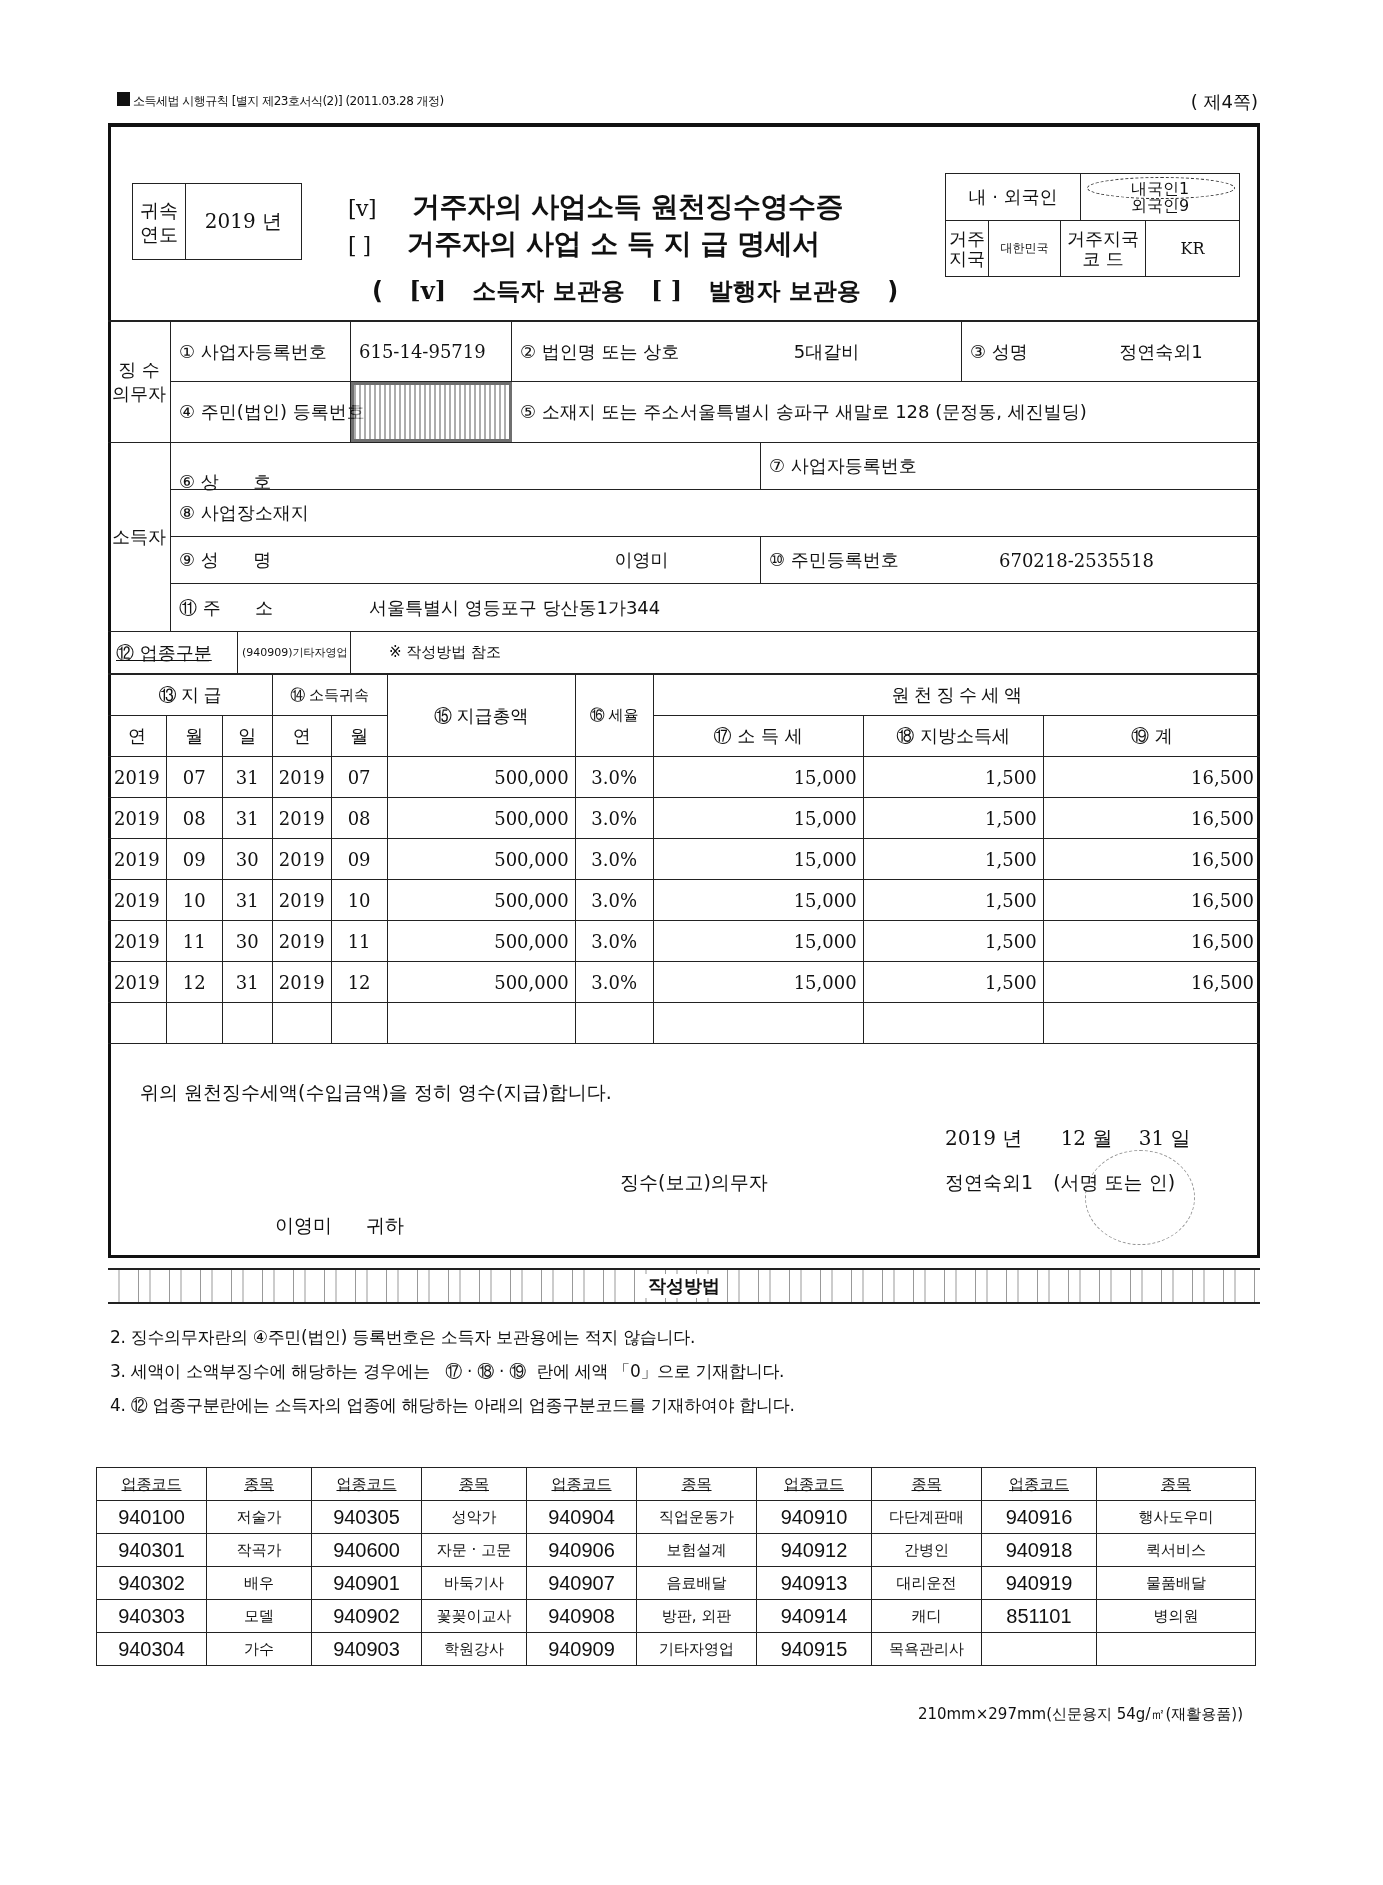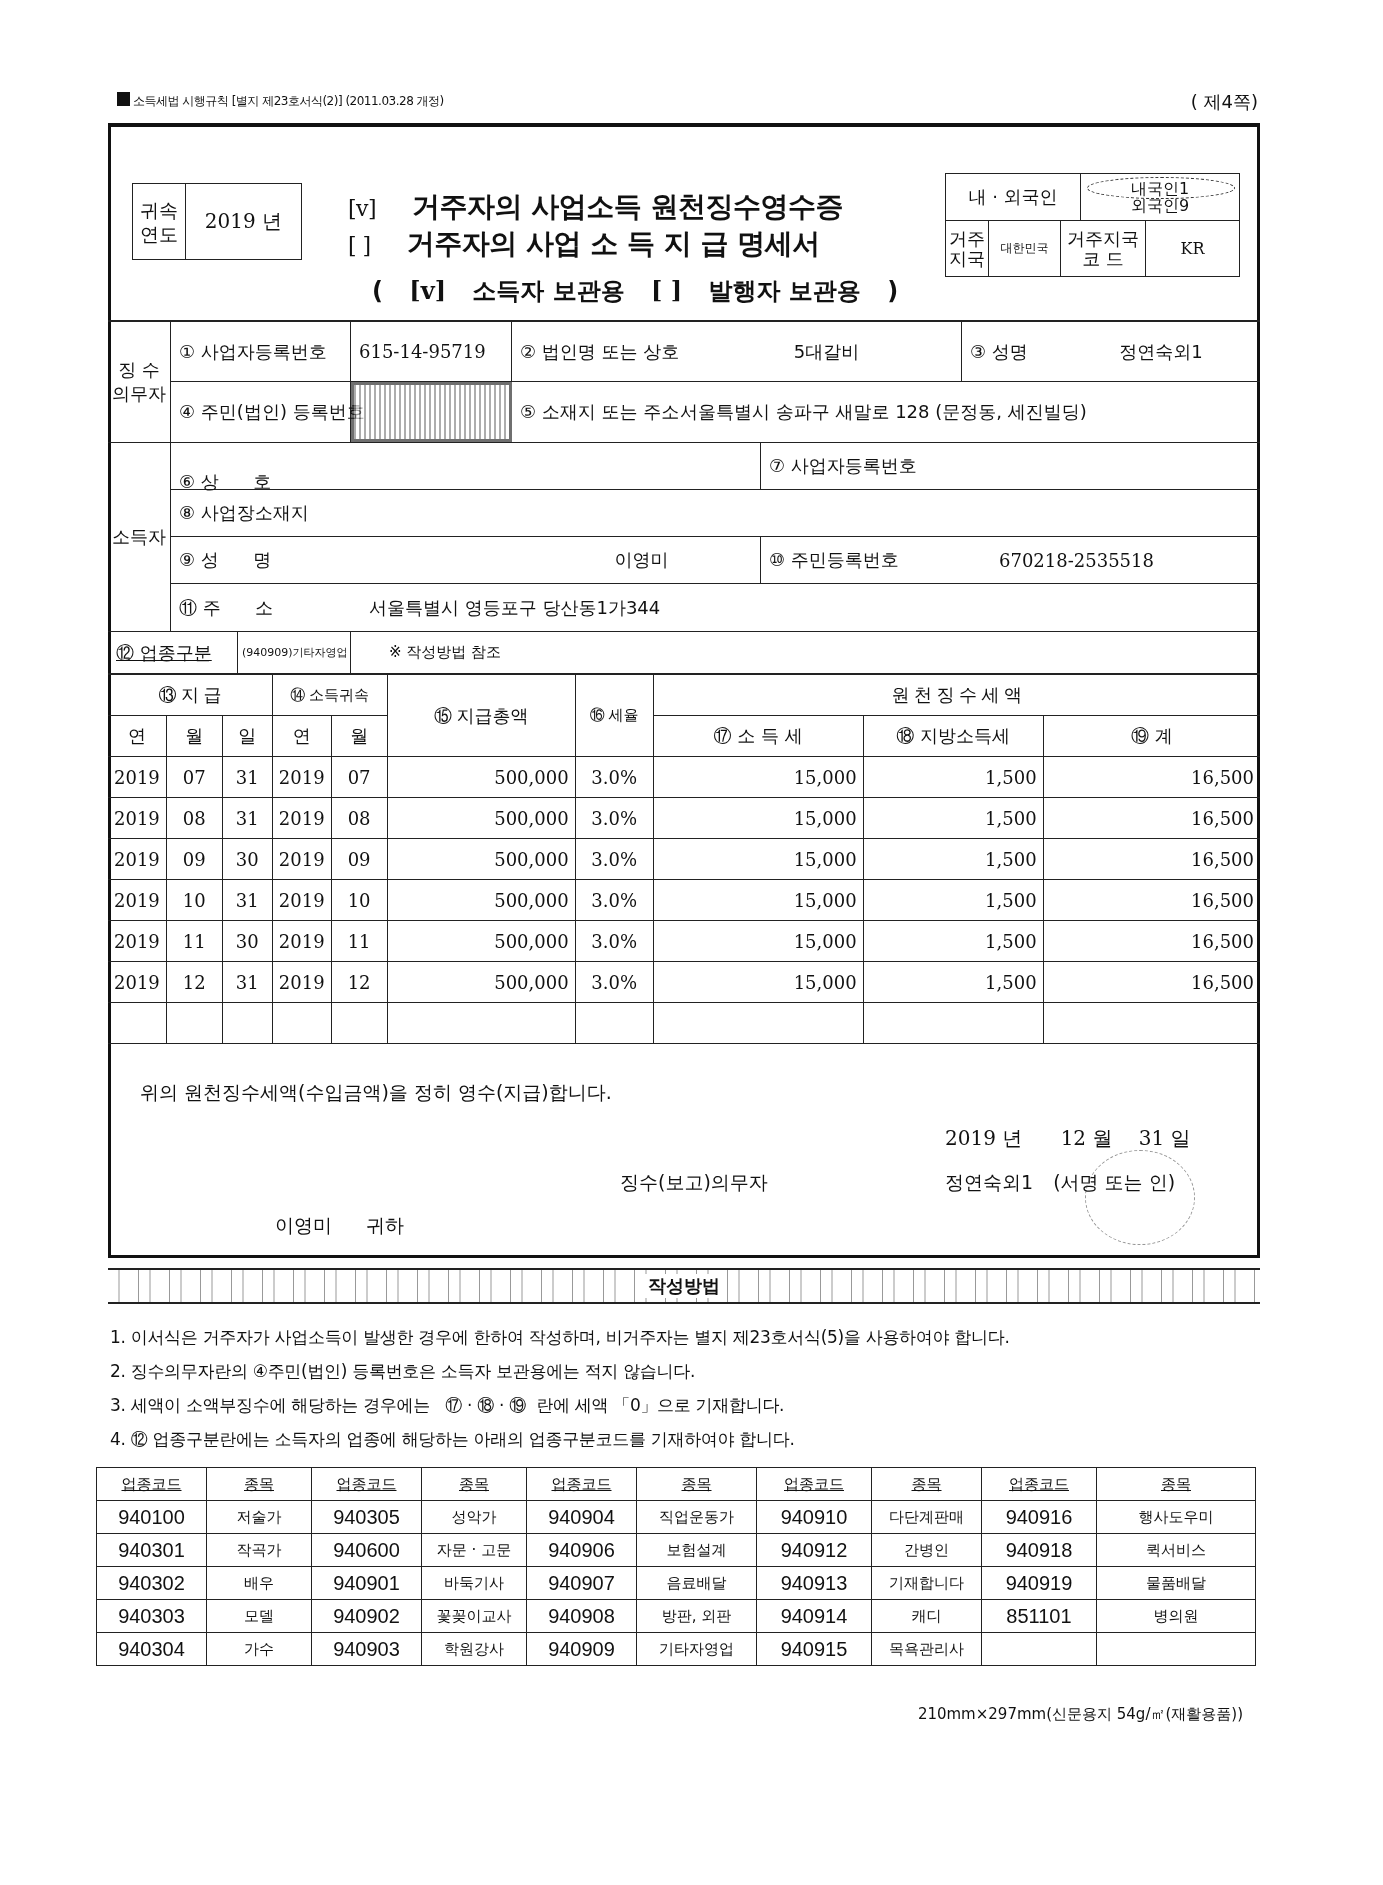--- a/index.html
+++ b/index.html
@@ -321,21 +321,20 @@
 <div class="abs stamp"></div>
 <div class="abs recipient">
   <span style="margin-left:0">이영미</span>
   <span>귀하</span>
 </div>
 
 <div class="abs method-bar">
     <span>작성방법</span>
   </div>
 <div class="abs notes">
-  <div>1. 이서식은 거주자가 사업소득이 발생한 경우에 한하여 작성하며, 비거주자는 별지 제23호서식(5)을 사용하여야 합니다.</div>
   <div>2. 징수의무자란의 ④주민(법인) 등록번호은 소득자 보관용에는 적지 않습니다.</div>
   <div style="white-space:pre;">3. 세액이 소액부징수에 해당하는 경우에는   ⑰ · ⑱ · ⑲  란에 세액 「0」으로 기재합니다.</div>
   <div>4. ⑫ 업종구분란에는 소득자의 업종에 해당하는 아래의 업종구분코드를 기재하여야 합니다.</div>
 </div>
 
 <table class="abs code-table">
   <colgroup>
     <col style="width:110px">
       <col style="width:105px">
       <col style="width:110px">
@@ -385,21 +384,21 @@
         <td>퀵서비스</td>
       </tr>
       <tr>
         <td class="code">940302</td>
         <td>배우</td>
         <td class="code">940901</td>
         <td>바둑기사</td>
         <td class="code">940907</td>
         <td>음료배달</td>
         <td class="code">940913</td>
-        <td>기재합니다</td>
+        <td>대리운전</td>
         <td class="code">940919</td>
         <td>물품배달</td>
       </tr>
       <tr>
         <td class="code">940303</td>
         <td>모델</td>
         <td class="code">940902</td>
         <td>꽃꽂이교사</td>
         <td class="code">940908</td>
         <td>방판, 외판</td>

